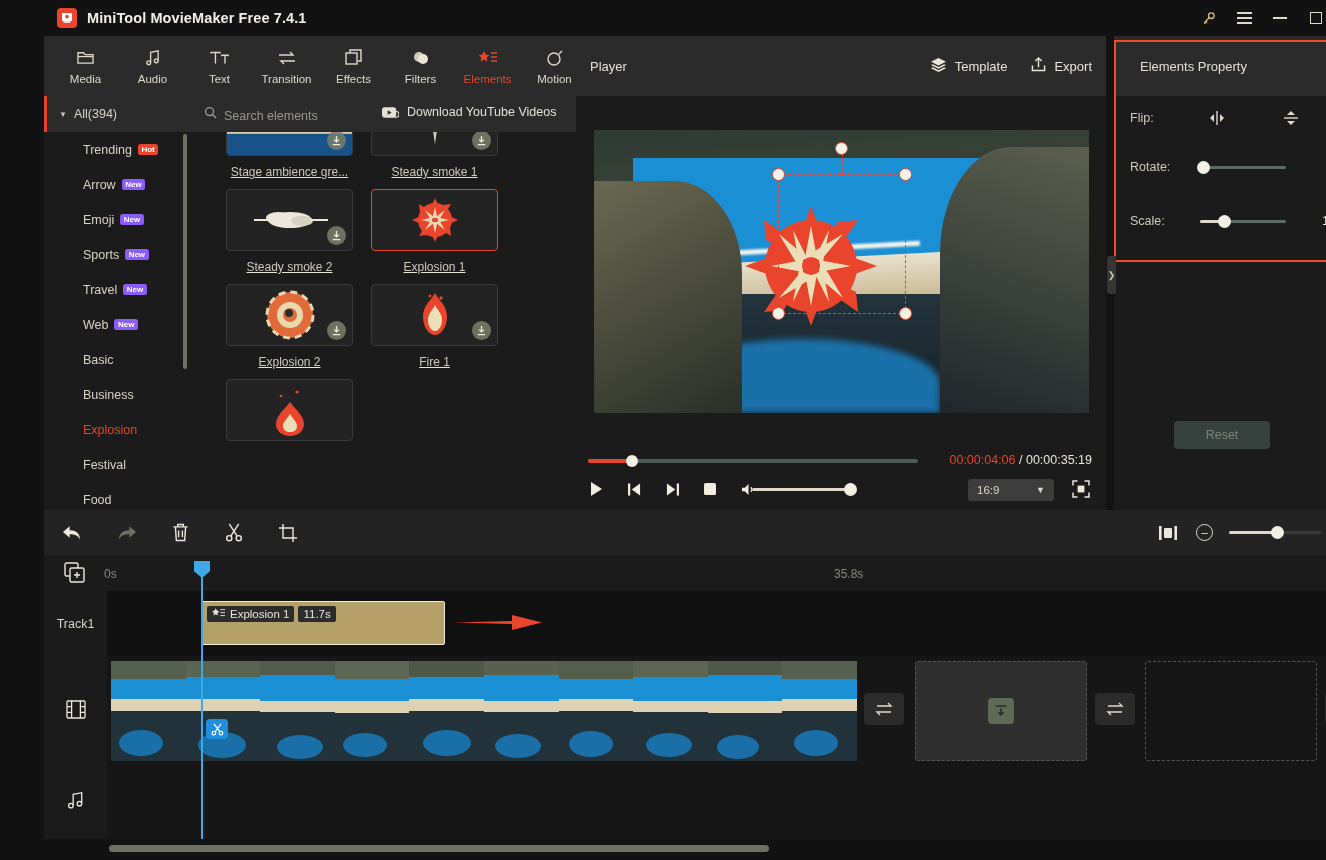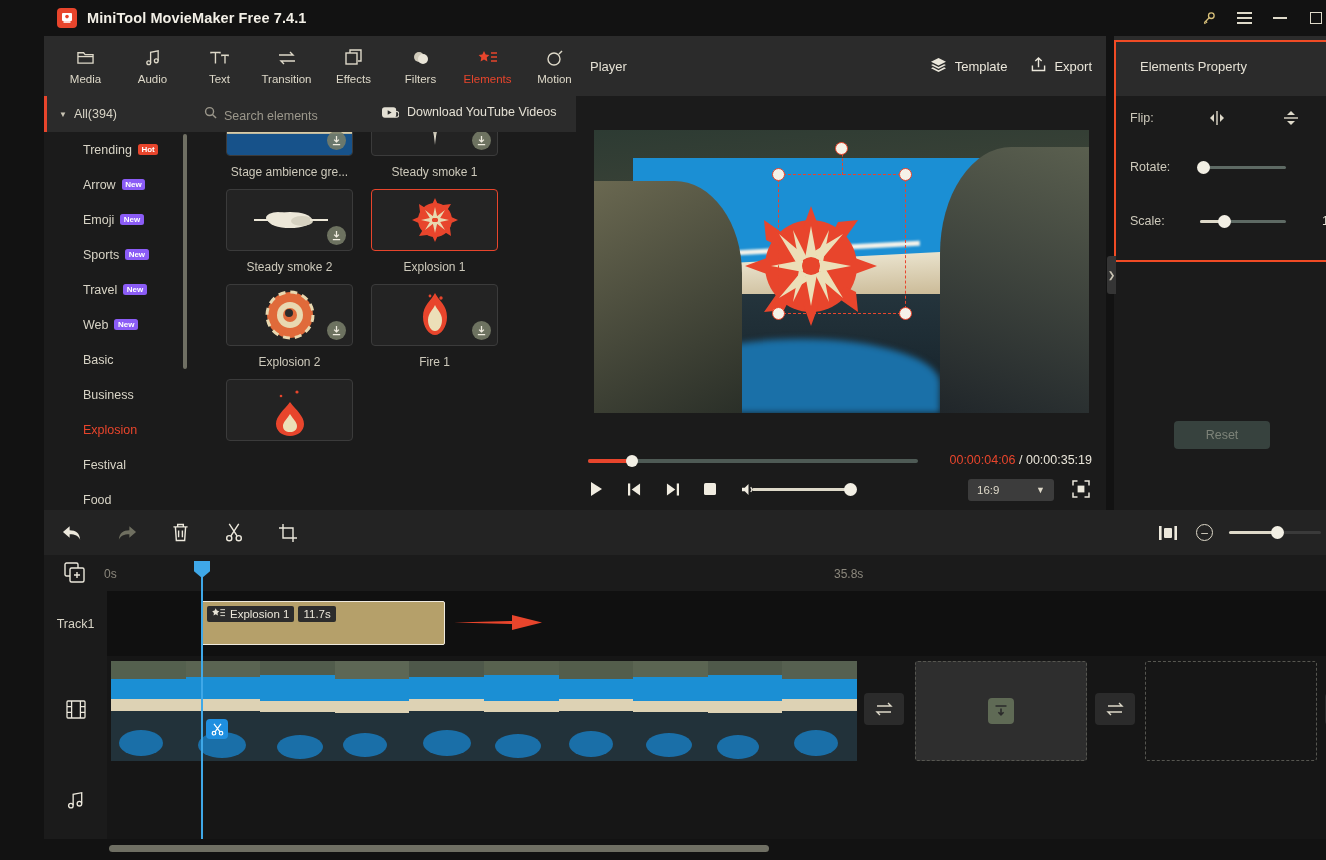--- a/index.html
+++ b/index.html
@@ -79,21 +79,21 @@
   .searchbar .sbox { display: flex; align-items: flex-end; gap: 7px; padding-left: 12px; width: 190px; }
   .searchbar .sbox .txt { font-size: 12.5px; color: #9b978b; }
   .dlyt { display: flex; align-items: flex-start; gap: 8px; cursor: pointer; }
   .dlyt .txt { font-size: 12.5px; color: #e4e0d4; }
 
   .grid {
     position: absolute; left: 0; top: 36px; width: 388px; height: 378px;
     overflow: hidden; padding: 0 34px;
   }
   .gridinner { display: flex; flex-wrap: wrap; gap: 10px 18px; margin-top: -38px; }
-  .cell { width: 127px; }
+  .cell { width: 127px; text-decoration: underline; }
   .thumb {
     position: relative; width: 127px; height: 62px; border: 1px solid #3b3b3b;
     border-radius: 4px; background: #232323; overflow: hidden;
     display: flex; align-items: center; justify-content: center;
   }
   .cell.sel .thumb { border: 1.5px solid #e8452c; }
   .dlbtn {
     position: absolute; right: 6px; bottom: 5px; width: 19px; height: 19px; border-radius: 50%;
     background: rgba(120,125,105,.88); display: flex; align-items: center; justify-content: center;
   }

